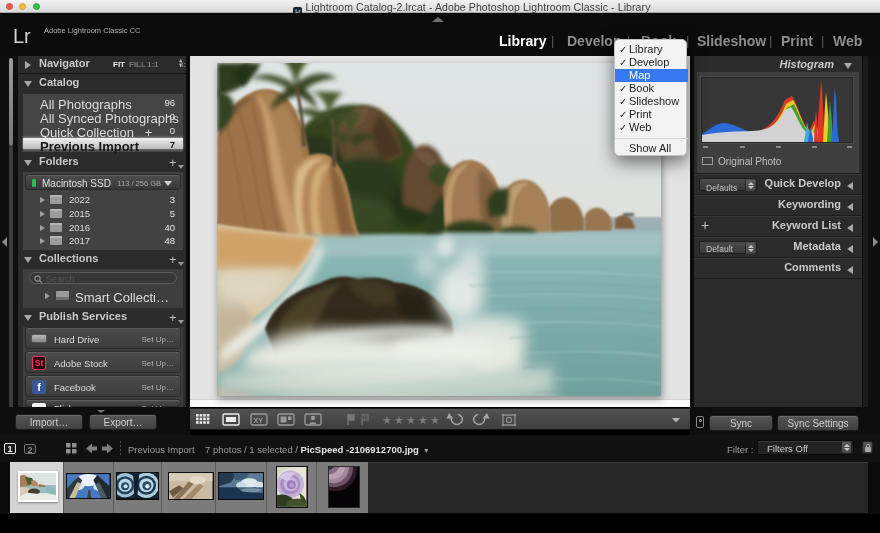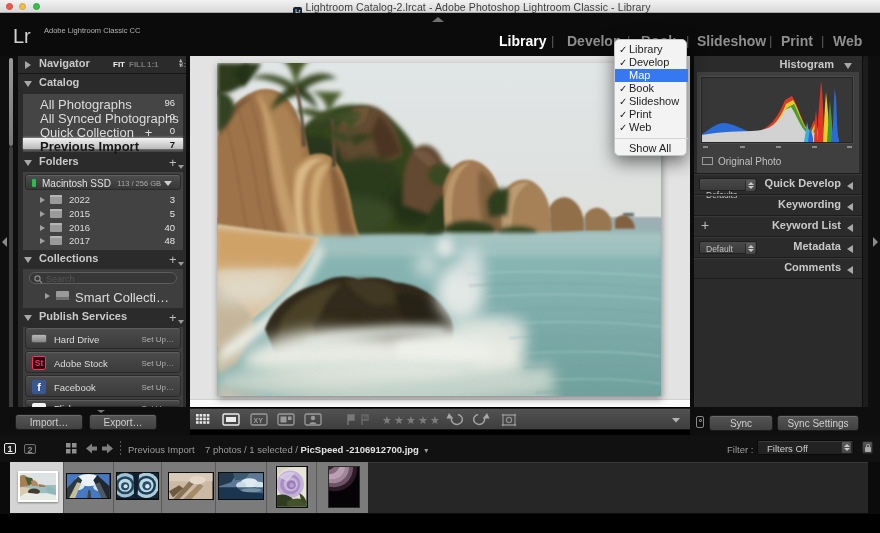--- a/index.html
+++ b/index.html
@@ -373,21 +373,21 @@
       </g>
       <path d="M356,324 C385,319 424,320 444,323 L444,333 L356,333 Z" fill="#ccd6d0" filter="url(#b8)" opacity=".55"></path>
     </g>
         </svg>
     </div>
   </div>
 
   <div id="rightedge"></div>
   <div id="rightpanel">
 
-    <div class="phead abs" style="right:28px;top:2px;">Histogram</div>
+    <div class="phead abs" style="right:28px;top:2px;font-style:italic;">Histogram</div>
     <div class="tri" style="right:10px;top:7px;border-left:4.5px solid transparent;border-right:4.5px solid transparent;border-top:6px solid #a8a8a8;"></div>
 
     <div class="abs" style="left:3px;top:16px;width:162px;height:101px;background:#3f3f3f;">
       <div class="abs" style="left:4px;top:5px;width:152px;height:66px;background:#373737;border:1px solid #262626;box-shadow:0 0 0 1px #4a4a4a;">
         <svg width="150" height="64" viewBox="0 0 150 64" style="position:absolute;left:0;top:0;">
           <path d="M0,64 L0,56 C6,53 13,45.5 21,45 C31,45 41,52 51,55 L58,56.5 L58,64 Z" fill="#2b6bd8"></path>
           <path d="M44,64 L50,55 C66,53 76,40 83,22 L90,18 C95,26 100,42 104,49 L108,52 112,42 115,50 118,45 120,48 L122,64 Z" fill="#d93a28"></path>
           <path d="M46,64 L52,56 C68,54.5 78,42 84,26 L91,22 C96,30 100,45 105,51 L109,54 113,46 116,52 119,49 121,51 L122,64 Z" fill="#e6cd2c"></path>
           <path d="M48,64 L54,57.5 C70,56 79,44 85,30 L92,26 C96,34 101,48 106,53 L110,56 114,49 117,54 120,52 121,53 L122,64 Z" fill="#46a02c"></path>
           <path d="M0,64 L0,57 C12,54.5 30,53.5 50,53 C66,52.5 76,47 83,32 L89,29 C94,36 99,50 104,54 C108,56.5 114,54 119,51 L123,49 127,53 131,58 134,61 136,63 L136,64 Z" fill="#d2d2d2"></path>
@@ -404,21 +404,21 @@
       <div class="abs" style="left:43px;top:74px;width:5px;height:1.5px;background:#8a8a8a;"></div>
       <div class="abs" style="left:79px;top:74px;width:5px;height:1.5px;background:#8a8a8a;"></div>
       <div class="abs" style="left:115px;top:74px;width:5px;height:1.5px;background:#8a8a8a;"></div>
       <div class="abs" style="left:150px;top:74px;width:5px;height:1.5px;background:#8a8a8a;"></div>
       <div class="abs" style="left:5px;top:85px;width:11px;height:8px;border:1px solid #9a9a9a;background:transparent;"></div>
       <div class="abs" style="left:21px;top:84px;font-size:10px;color:#c0c0c0;">Original Photo</div>
     </div>
 
     <div class="rsec" style="top:117px;height:21px;">
       <div class="dd" style="left:5px;top:4px;width:58px;height:13px;">
-          <span style="position:absolute;left:6px;top:11px;">Defaults</span>
+          <span style="position:absolute;left:6px;top:4px;">Defaults</span>
           <span class="spin"></span>
         </div>
       <div class="phead abs" style="right:21px;top:3px;">Quick Develop</div>
       <div class="tri" style="right:9px;top:8px;border-top:4.5px solid transparent;border-bottom:4.5px solid transparent;border-right:6px solid #a8a8a8;"></div>
     </div>
     <div class="rsec" style="top:138px;height:21px;">
       <div class="phead abs" style="right:21px;top:3px;">Keywording</div>
       <div class="tri" style="right:9px;top:8px;border-top:4.5px solid transparent;border-bottom:4.5px solid transparent;border-right:6px solid #a8a8a8;"></div>
     </div>
     <div class="rsec" style="top:159px;height:21px;">

